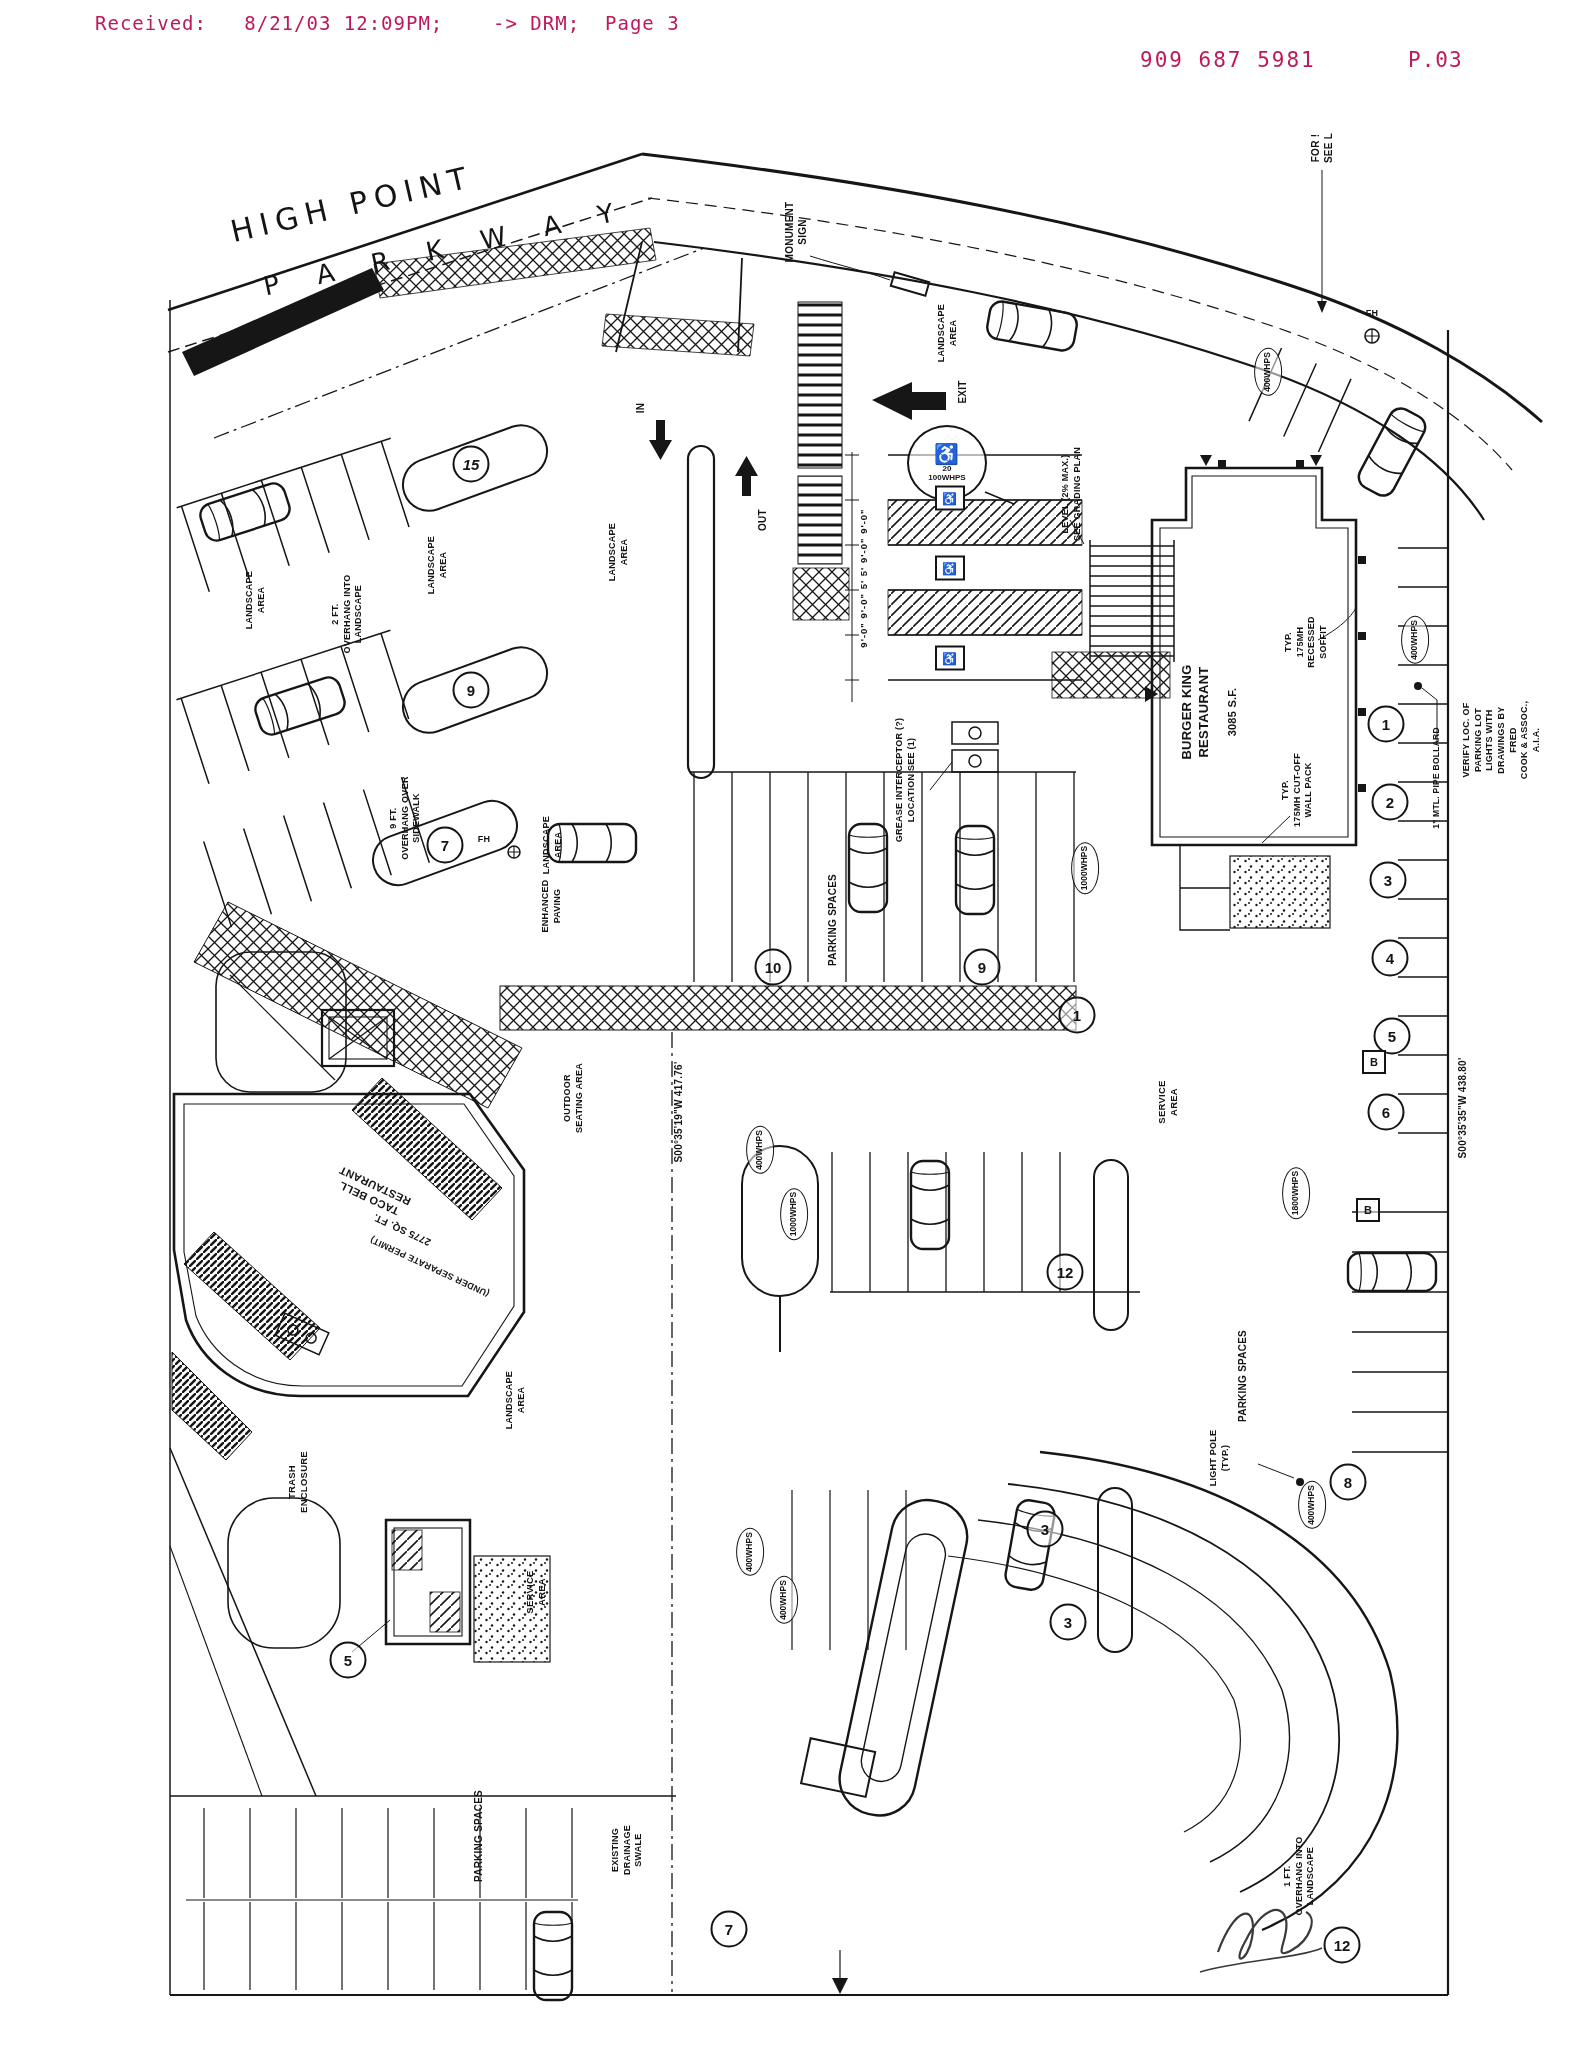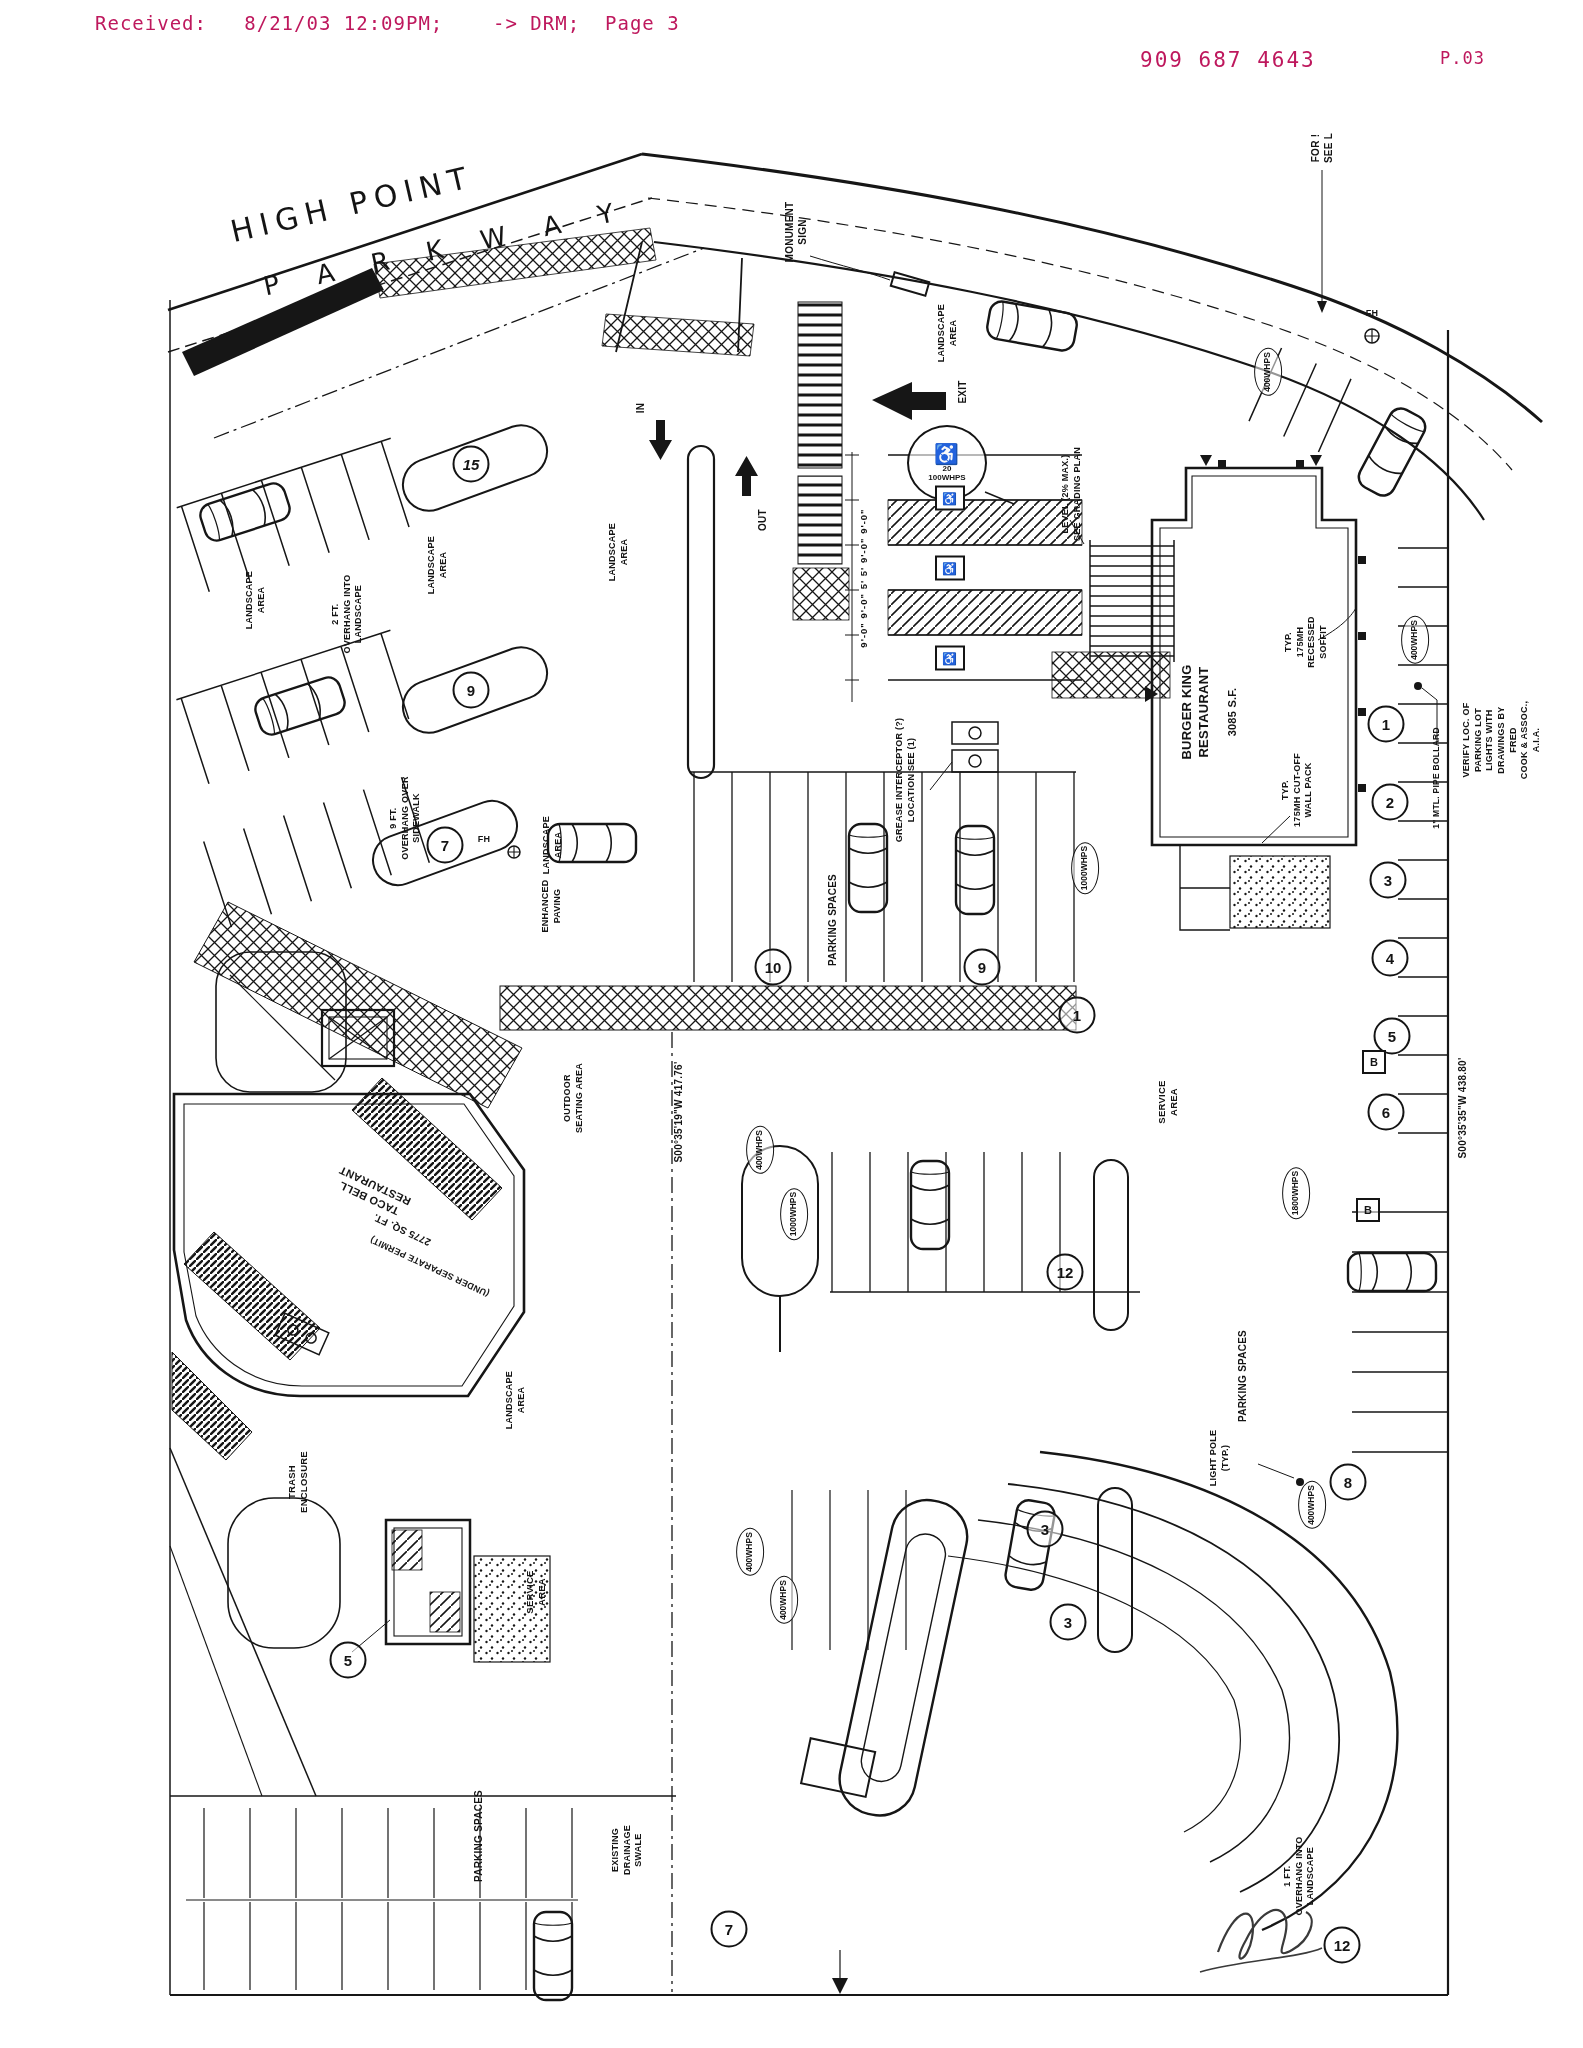--- a/index.html
+++ b/index.html
@@ -33,22 +33,22 @@
   svg.lines{position:absolute;left:0;top:0;}
   svg.lines path,svg.lines line,svg.lines rect,svg.lines circle,svg.lines polygon,svg.lines ellipse
       {fill:none;stroke:#161616;stroke-width:1.5px;}
 </style>
 </head>
 <body>
 
 <div id="page">
 
   <div class="hdr" style="left:95px;top:12px;font-size:19px;letter-spacing:1px;">Received:   8/21/03 12:09PM;    -&gt; DRM;  Page 3</div>
-  <div class="hdr" style="left:1140px;top:48px;font-size:21px;letter-spacing:2px;">909 687 4643</div>
-  <div class="hdr" style="left:1440px;top:48px;font-size:17px;letter-spacing:1px;">P.03</div>
+  <div class="hdr" style="left:1140px;top:48px;font-size:21px;letter-spacing:2px;">909 687 5981</div>
+  <div class="hdr" style="left:1408px;top:48px;font-size:21px;letter-spacing:1px;">P.03</div>
 
   <svg class="lines" viewBox="0 0 1583 2048" width="1583" height="2048">
     <defs>
       <pattern id="xh" width="13" height="13" patternUnits="userSpaceOnUse">
         <path d="M0 13 L13 0 M0 0 L13 13" style="stroke-width:1.3"></path>
       </pattern>
       <pattern id="dh" width="11" height="11" patternUnits="userSpaceOnUse">
         <path d="M0 11 L11 0" style="stroke-width:1.6"></path>
       </pattern>
       <pattern id="dh2" width="7" height="7" patternUnits="userSpaceOnUse">

